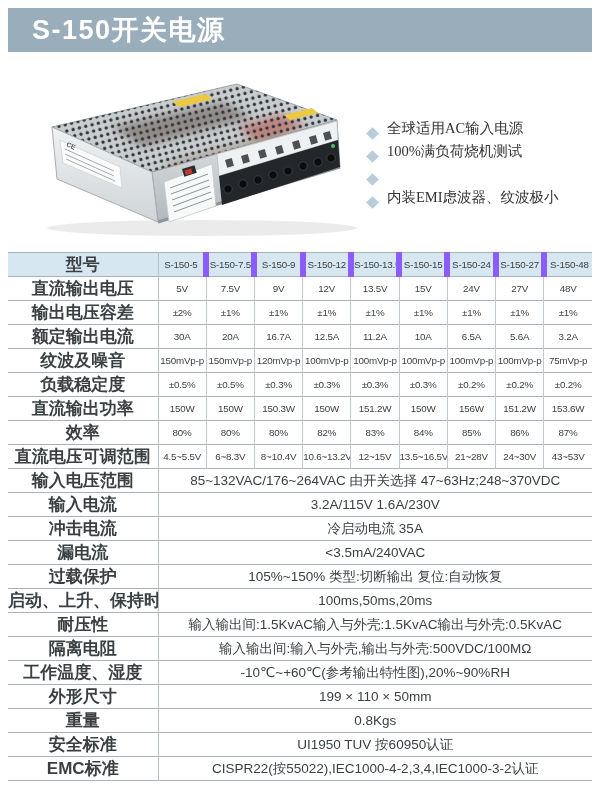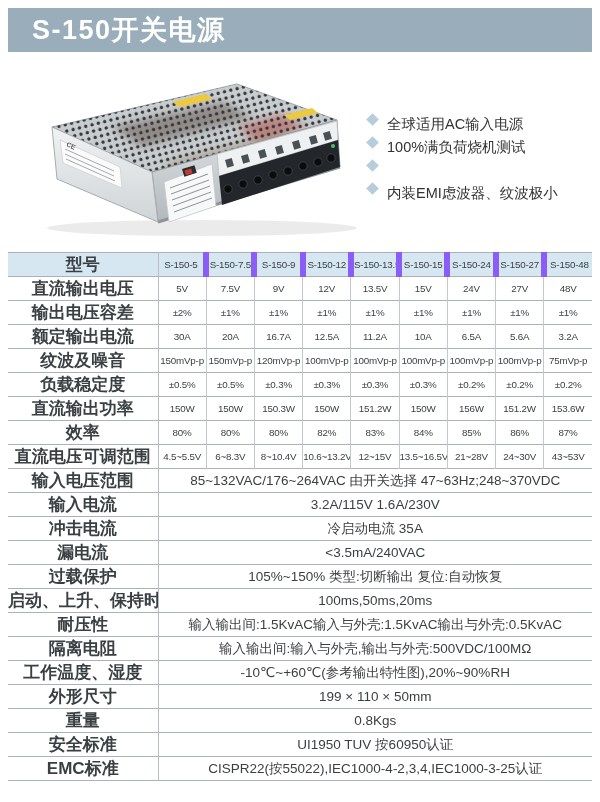--- a/index.html
+++ b/index.html
@@ -6,21 +6,21 @@
   body{width:600px;height:802px;font-family:"Liberation Sans","DejaVu Sans",sans-serif;}
   .page{position:relative;width:600px;height:802px;background:#ffffff;overflow:hidden;}
 
   .titlebar{position:absolute;left:8px;top:8px;width:584px;height:44px;background:#99adbb;
     box-sizing:border-box;color:#ffffff;font-size:27px;font-weight:bold;line-height:44px;
     padding-left:24px;letter-spacing:1.5px;}
 
   .photo{position:absolute;left:22px;top:72px;width:335px;height:170px;}
 
   .features{position:absolute;left:368px;top:115px;width:225px;}
-  .feature{display:flex;align-items:flex-start;height:23px;}
+  .feature{display:flex;align-items:flex-end;height:23px;font-family:Liberation Serif, serif;}
   .diamond{width:9px;height:9px;background:#b7cdda;transform:rotate(45deg);margin-right:10px;flex:none;}
   .ftext{font-size:14.5px;color:#333;white-space:nowrap;}
 
   table.spec{position:absolute;left:8px;top:252px;width:584px;border-collapse:collapse;
     table-layout:fixed;border-bottom:1px solid #a8b2b8;}
   table.spec td{border-top:1px solid #a8b2b8;height:22.6px;padding:0;margin:0;
     text-align:center;vertical-align:middle;overflow:hidden;white-space:nowrap;color:#3a3f42;}
   table.spec td:last-child{border-right:none;}
   td.lbl{text-align:left;padding-left:12px;font-size:17px;font-weight:bold;color:#1f2326;
     border-right:1px solid #b5bfc5;}
@@ -286,18 +286,18 @@
         <tr>
           <td class="lbl">重量</td>
           <td class="val" colspan="9">0.8Kgs</td>
         </tr>
         <tr>
           <td class="lbl">安全标准</td>
           <td class="val" colspan="9">UI1950 TUV 按60950认证</td>
         </tr>
         <tr>
           <td class="lbl">EMC标准</td>
-          <td class="val" colspan="9">CISPR22(按55022),IEC1000-4-2,3,4,IEC1000-3-25认证</td>
+          <td class="val" colspan="9">CISPR22(按55022),IEC1000-4-2,3,4,IEC1000-3-2认证</td>
         </tr>
       </tbody>
   </table>
 
 </div>
 
 </body></html>

